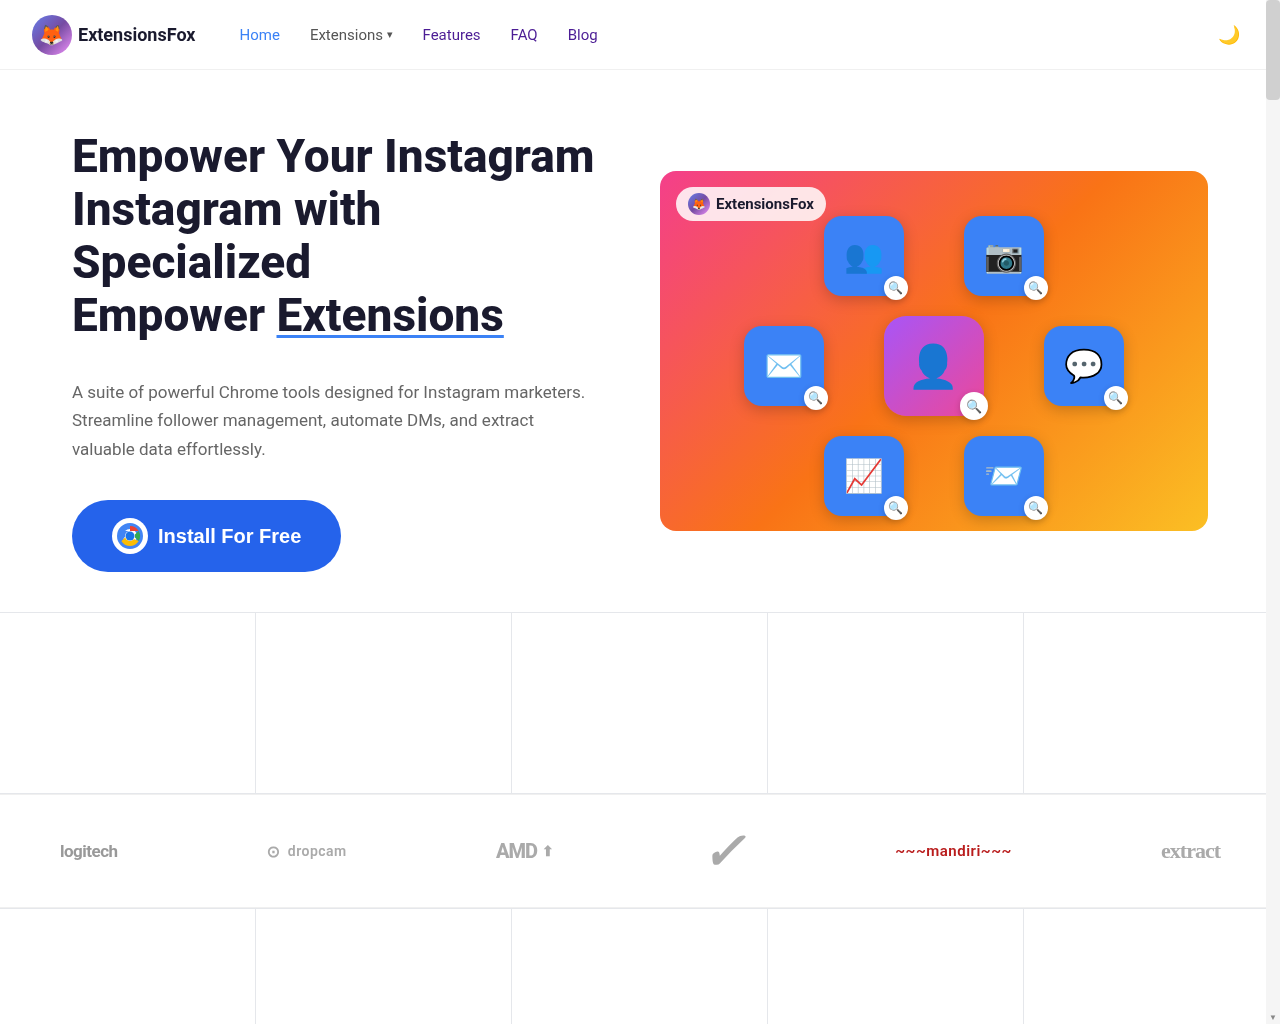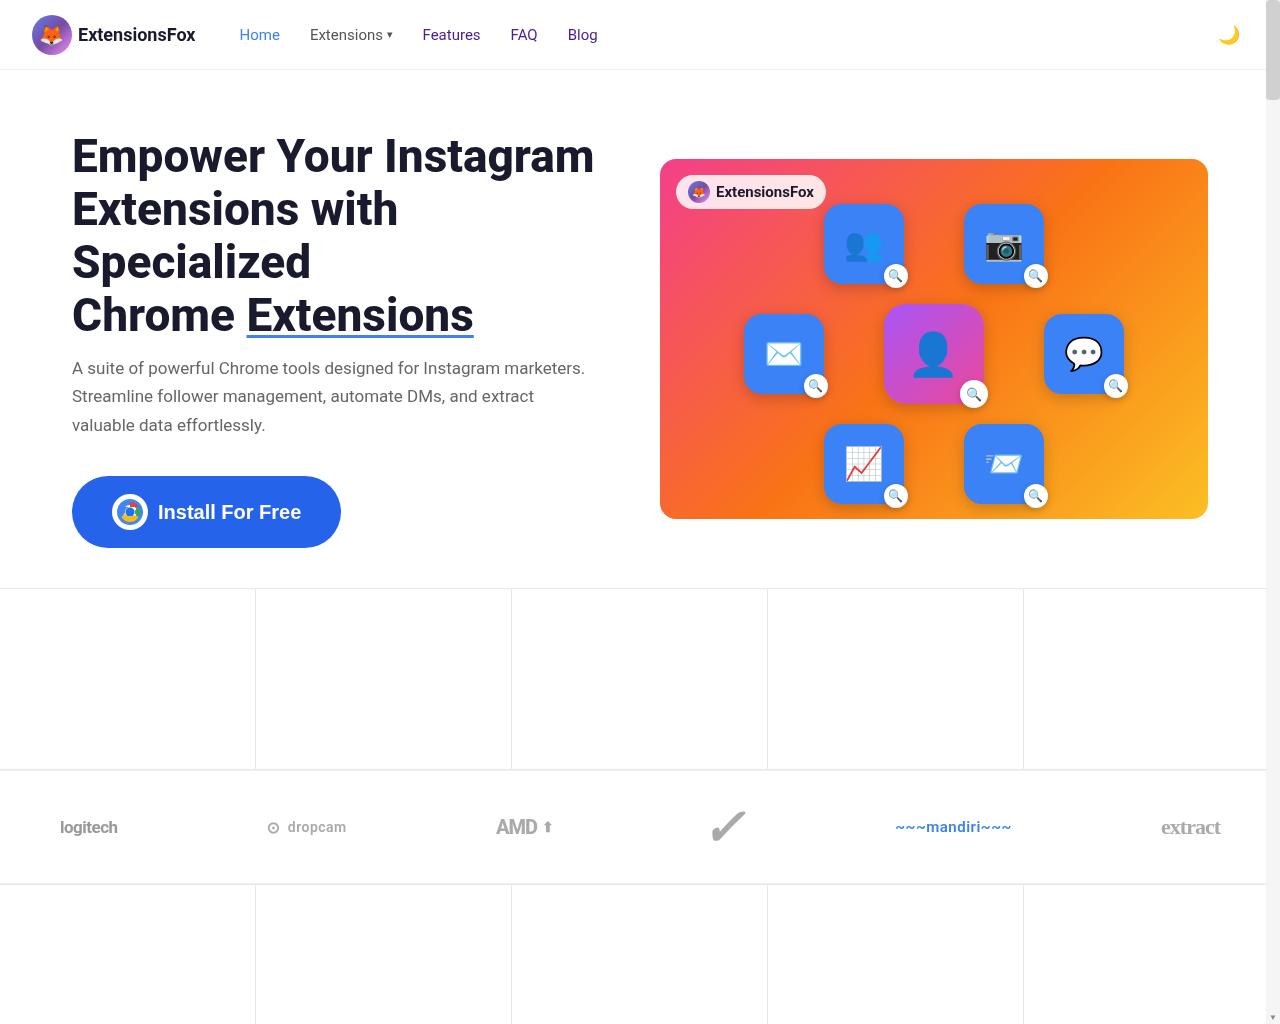--- a/index.html
+++ b/index.html
@@ -94,21 +94,21 @@
     }
     .hero-left {
       flex: 1;
       max-width: 580px;
     }
     .hero-title {
       font-size: 46px;
       font-weight: 800;
       line-height: 1.15;
       color: #1a1a2e;
-      margin-bottom: 12px;
+      margin-bottom: 36px;
     }
     .hero-title span.underline {
       text-decoration: underline;
       text-decoration-color: #3b82f6;
       text-decoration-thickness: 3px;
       text-underline-offset: 4px;
     }
     .hero-subtitle {
       font-size: 17px;
       color: #666;
@@ -265,21 +265,21 @@
       display: flex;
       align-items: center;
       gap: 4px;
       letter-spacing: 0.5px;
       justify-content: flex-end;
     }
     .brand-logo.logitech { font-size: 17px; font-weight: 700; letter-spacing: -0.5px; color: #999; }
     .brand-logo.dropcam { font-size: 14px; color: #aaa; }
     .brand-logo.amd { font-size: 20px; font-weight: 800; color: #aaa; letter-spacing: -1px; }
     .brand-logo.nike { font-size: 42px; font-style: italic; color: #aaa; font-weight: 900; font-family: serif; }
-    .brand-logo.mandiri { font-size: 15px; color: #3b82f6; font-weight: 600; }
+    .brand-logo.mandiri { font-size: 15px; color: #b91c1c; font-weight: 600; }
     .brand-logo.amazon { font-size: 22px; color: #aaa; font-weight: 700; font-family: serif; letter-spacing: -1px; }
 
     
     .bottom-grid {
       display: grid;
       grid-template-columns: 1fr 1fr 1fr 1fr 1fr;
       border-top: 1px solid #e5e7eb;
     }
     .bottom-grid .grid-cell {
       height: 150px;
@@ -356,22 +356,22 @@
   </ul>
   <div class="nav-spacer"></div>
   <button class="nav-dark-toggle">🌙</button>
 </nav>
 
 <section class="hero">
 
   <div class="hero-left">
     <h1 class="hero-title">
       <span>Empower Your Instagram</span><br>
-      <span>Extensions with Specialized</span><br>
-      <span>Chrome</span>
+      <span>Instagram with Specialized</span><br>
+      <span>Empower</span>
       <span class="underline">Extensions</span>
     </h1>
     <p class="hero-subtitle">A suite of powerful Chrome tools designed for Instagram marketers. Streamline follower management, automate DMs, and extract valuable data effortlessly.</p>
     <button class="install-btn">
 
       <svg class="chrome-icon" viewBox="0 0 36 36" xmlns="http://www.w3.org/2000/svg">
         <circle cx="18" cy="18" r="18" fill="white"></circle>
 
         <circle cx="18" cy="18" r="10" fill="none" stroke="#4285F4" stroke-width="6"></circle>
 

